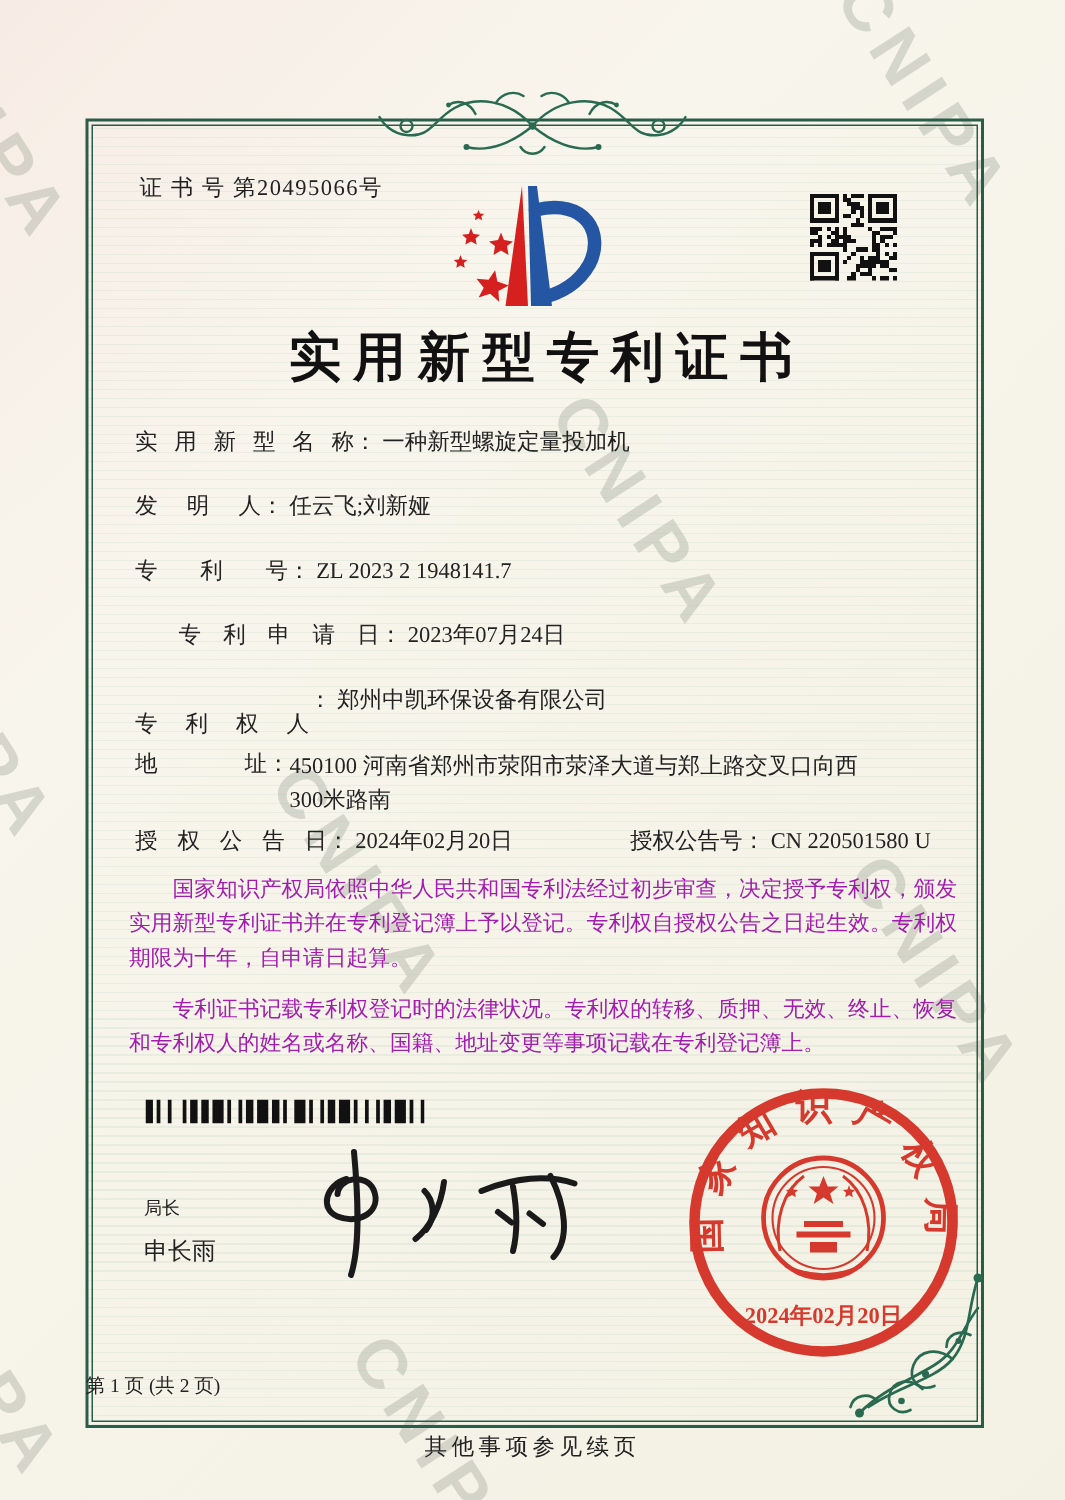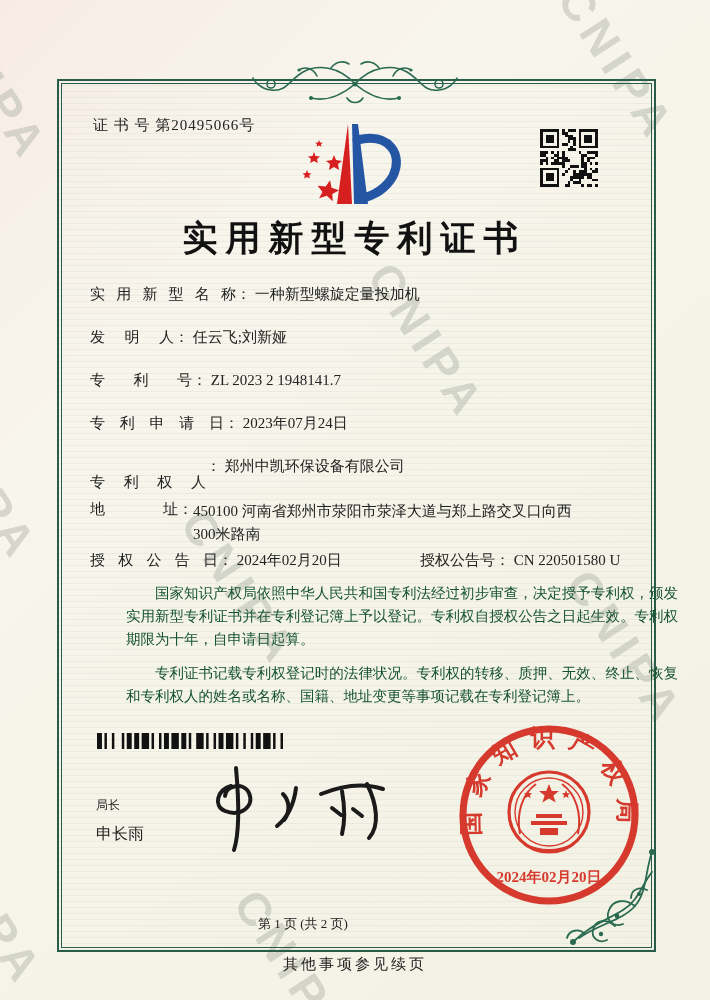--- a/index.html
+++ b/index.html
@@ -11,45 +11,45 @@
   .sheet{position:absolute;inset:0;}
   .wm{position:absolute;font-family:"Liberation Sans","DejaVu Sans",sans-serif;
       font-weight:bold;font-size:46px;letter-spacing:7px;color:rgba(168,172,160,0.42);
       transform:rotate(57deg);transform-origin:left top;white-space:nowrap;pointer-events:none;}
   .frame{position:absolute;left:57px;top:79px;width:595px;height:869px;
       border:2.5px solid #2a5d49;background:repeating-linear-gradient(0deg,rgba(150,190,165,0.14) 0 1px,transparent 1px 6px);}
   .frame-inner{position:absolute;inset:2px;border:1px solid #2a5d49;}
   .cert-no{position:absolute;left:93px;top:116px;font-size:15px;letter-spacing:1px;}
   .logo{position:absolute;left:291px;top:112px;}
   .qr{position:absolute;left:540px;top:129px;}
-  .title{position:absolute;left:57px;top:215px;width:595px;text-align:center;
+  .title{position:absolute;left:67px;top:215px;width:595px;text-align:center;
       font-size:35px;font-weight:bold;letter-spacing:8px;color:#111;}
   .fields{position:absolute;left:90px;top:285px;width:540px;font-size:15px;}
   .frow{position:absolute;left:0;white-space:nowrap;}
   .frow .lab{display:inline-block;text-align:justify;text-align-last:justify;vertical-align:top;}
   .frow .val{white-space:normal;}
   .r1{top:0;}   .r1 .lab{width:146px;}
   .r2{top:43px;}.r2 .lab{width:84px;}
   .r3{top:86px;}.r3 .lab{width:102px;}
-  .r4{top:129px;}.r4 .lab{width:134px;}
+  .r4{top:129px;}.r4 .lab{width:134px;margin-left:29px;}
   .r5{top:172px;}.r5 .lab{width:116px;margin-top:16px;}
   .r6{top:215px;white-space:normal;display:flex;}
   .r6 .lab{width:88px;flex:0 0 88px;}
   .r6 .val{width:400px;line-height:1.55;}
   .r7{top:266px;}.r7 .lab{width:128px;}
   .r7b{position:absolute;left:330px;top:266px;white-space:nowrap;}
   .paras{position:absolute;left:86px;top:582px;width:552px;font-size:14.5px;
-      line-height:1.6;text-align:justify;color:#14532d;margin-left:40px;}
+      line-height:1.6;text-align:justify;color:#a21caf;}
   .paras p{margin:0 0 10px 0;text-indent:2em;}
   .barcode{position:absolute;left:97px;top:733px;}
   .signer-title{position:absolute;left:96px;top:797px;font-size:12px;font-family:"Liberation Sans","DejaVu Sans",sans-serif;}
   .signer-name{position:absolute;left:96px;top:824px;font-size:16px;font-family:"Liberation Sans","DejaVu Sans",sans-serif;}
   .signature{position:absolute;left:195px;top:762px;}
   .seal{position:absolute;left:456px;top:722px;width:186px;height:186px;}
-  .page-note{position:absolute;left:57px;top:915px;width:492px;text-align:center;font-size:13px;}
+  .page-note{position:absolute;left:57px;top:915px;width:492px;font-size:13px;}
   .footer-note{position:absolute;left:0;top:955px;width:710px;text-align:center;font-size:15px;letter-spacing:3px;}
   .orn-top{position:absolute;left:247px;top:54px;}
   .orn-corner{position:absolute;left:555px;top:842px;}
   svg{display:block;}
 </style>
 </head>
 <body>
 
 <div class="sheet">
 

